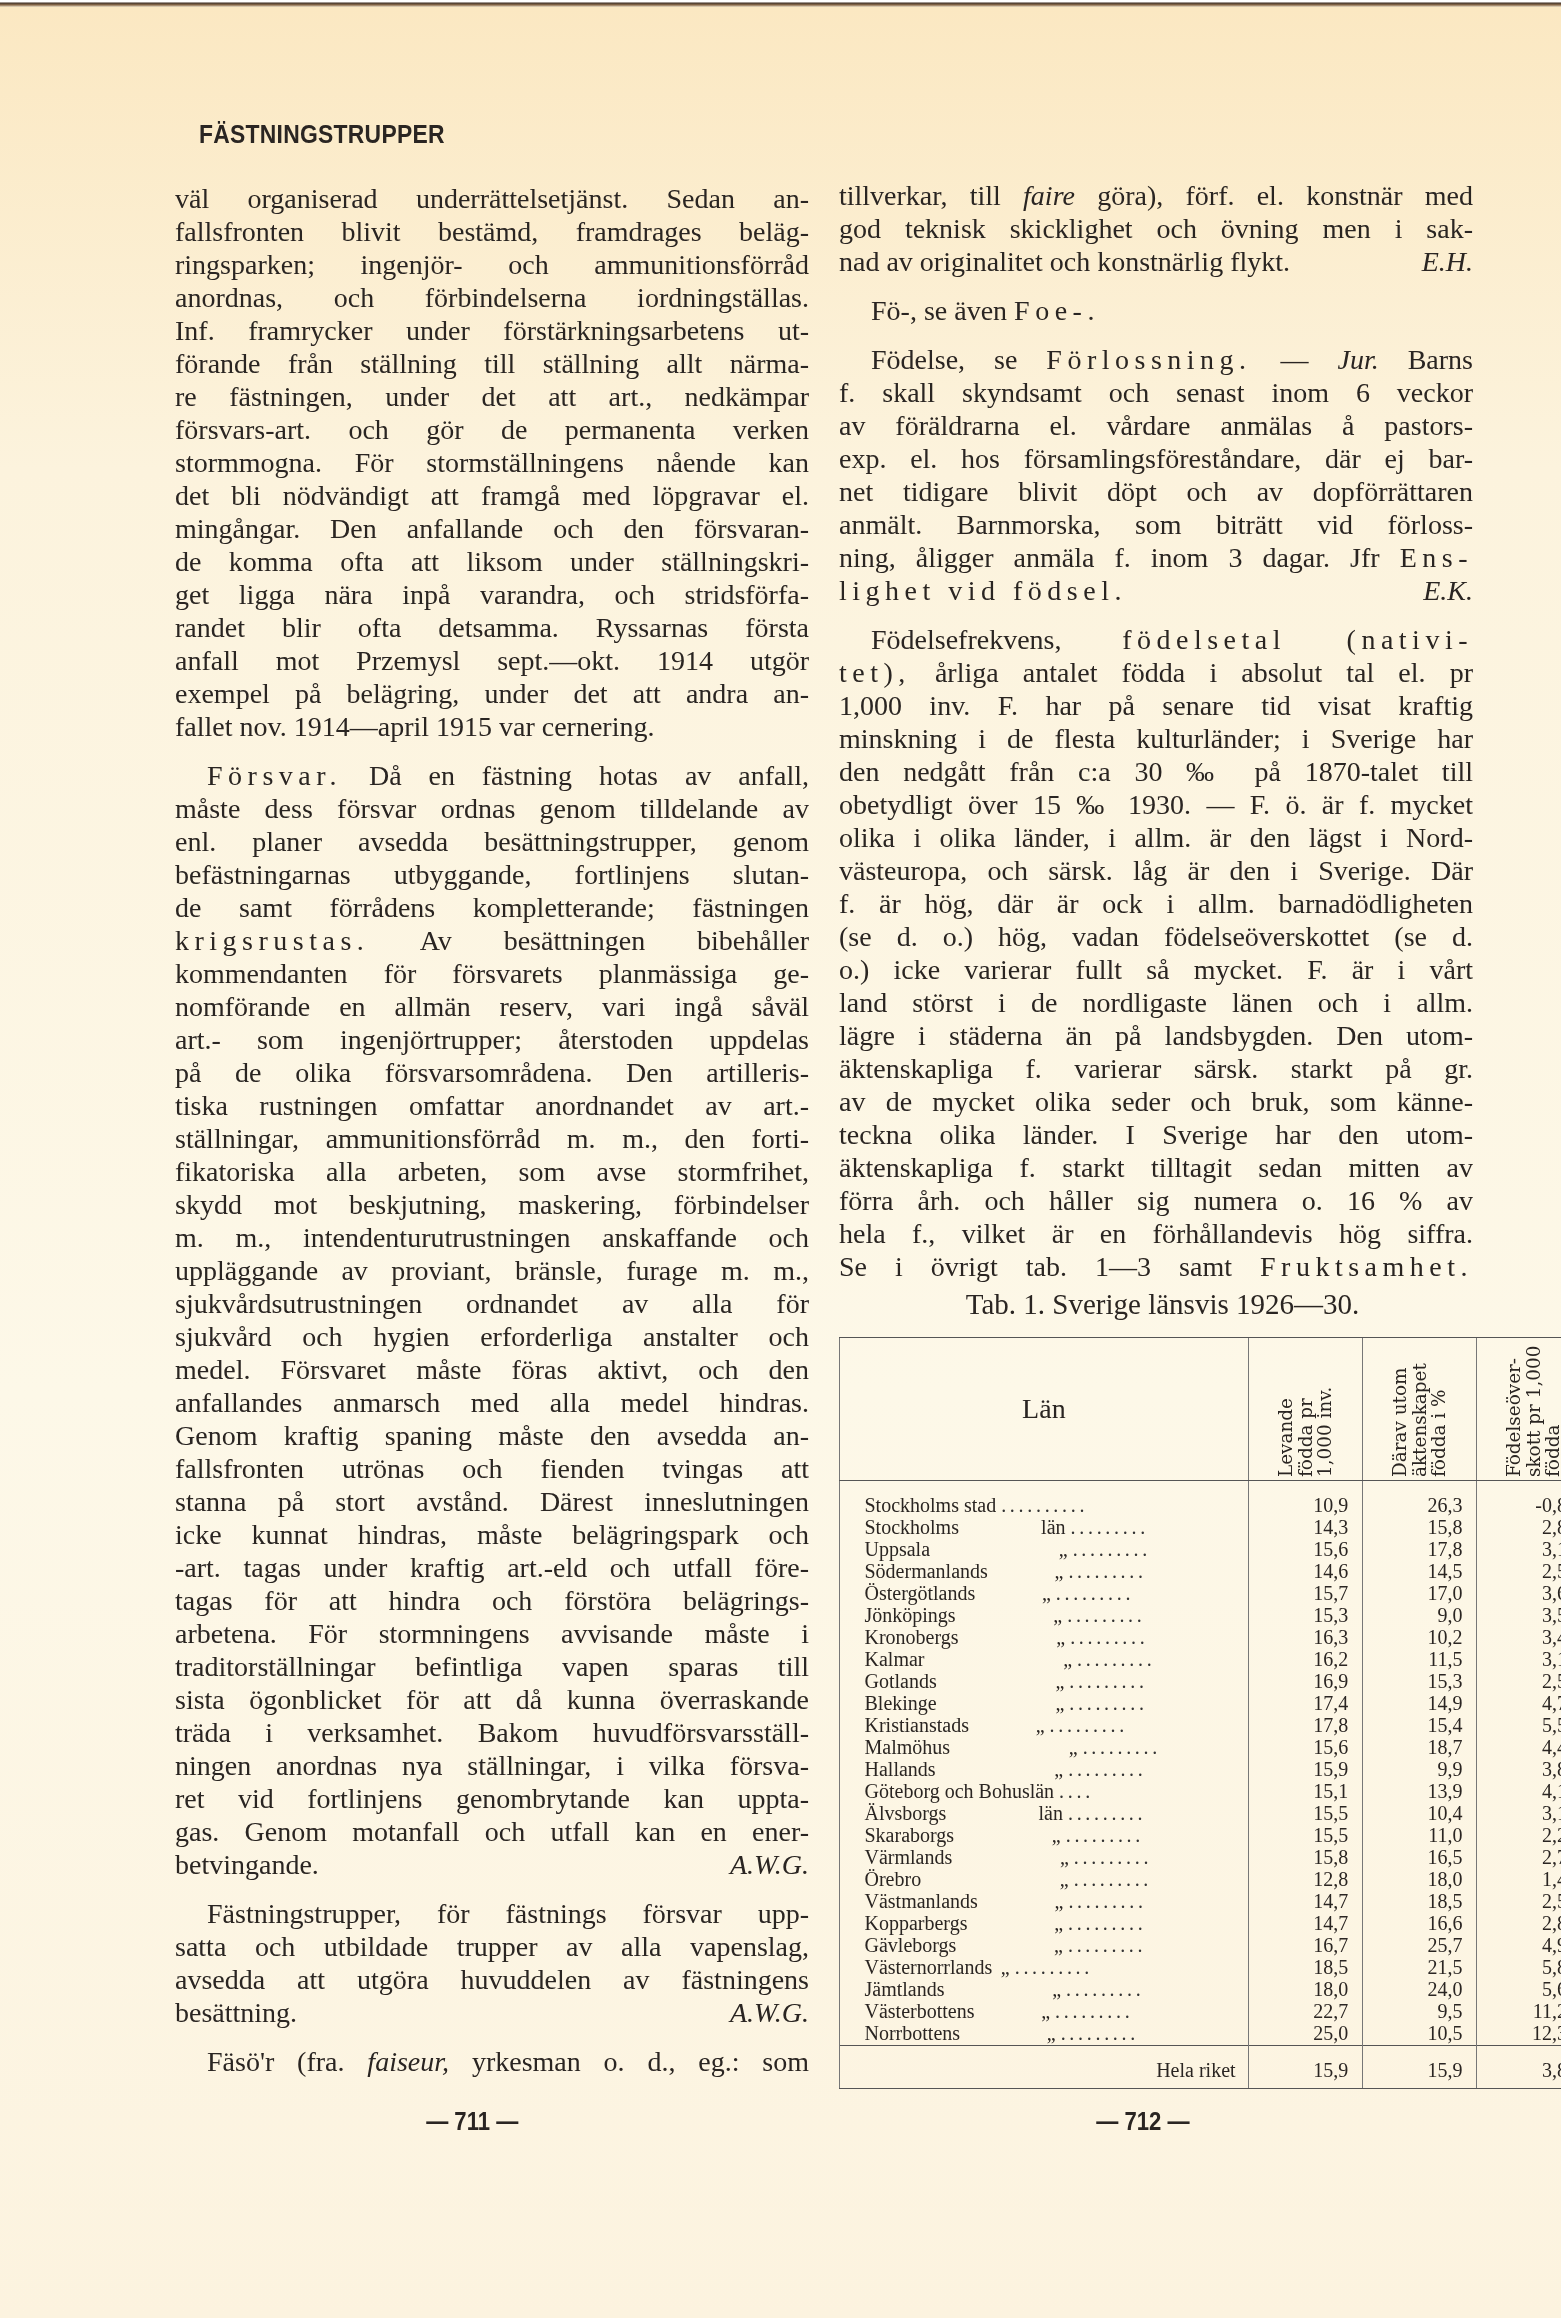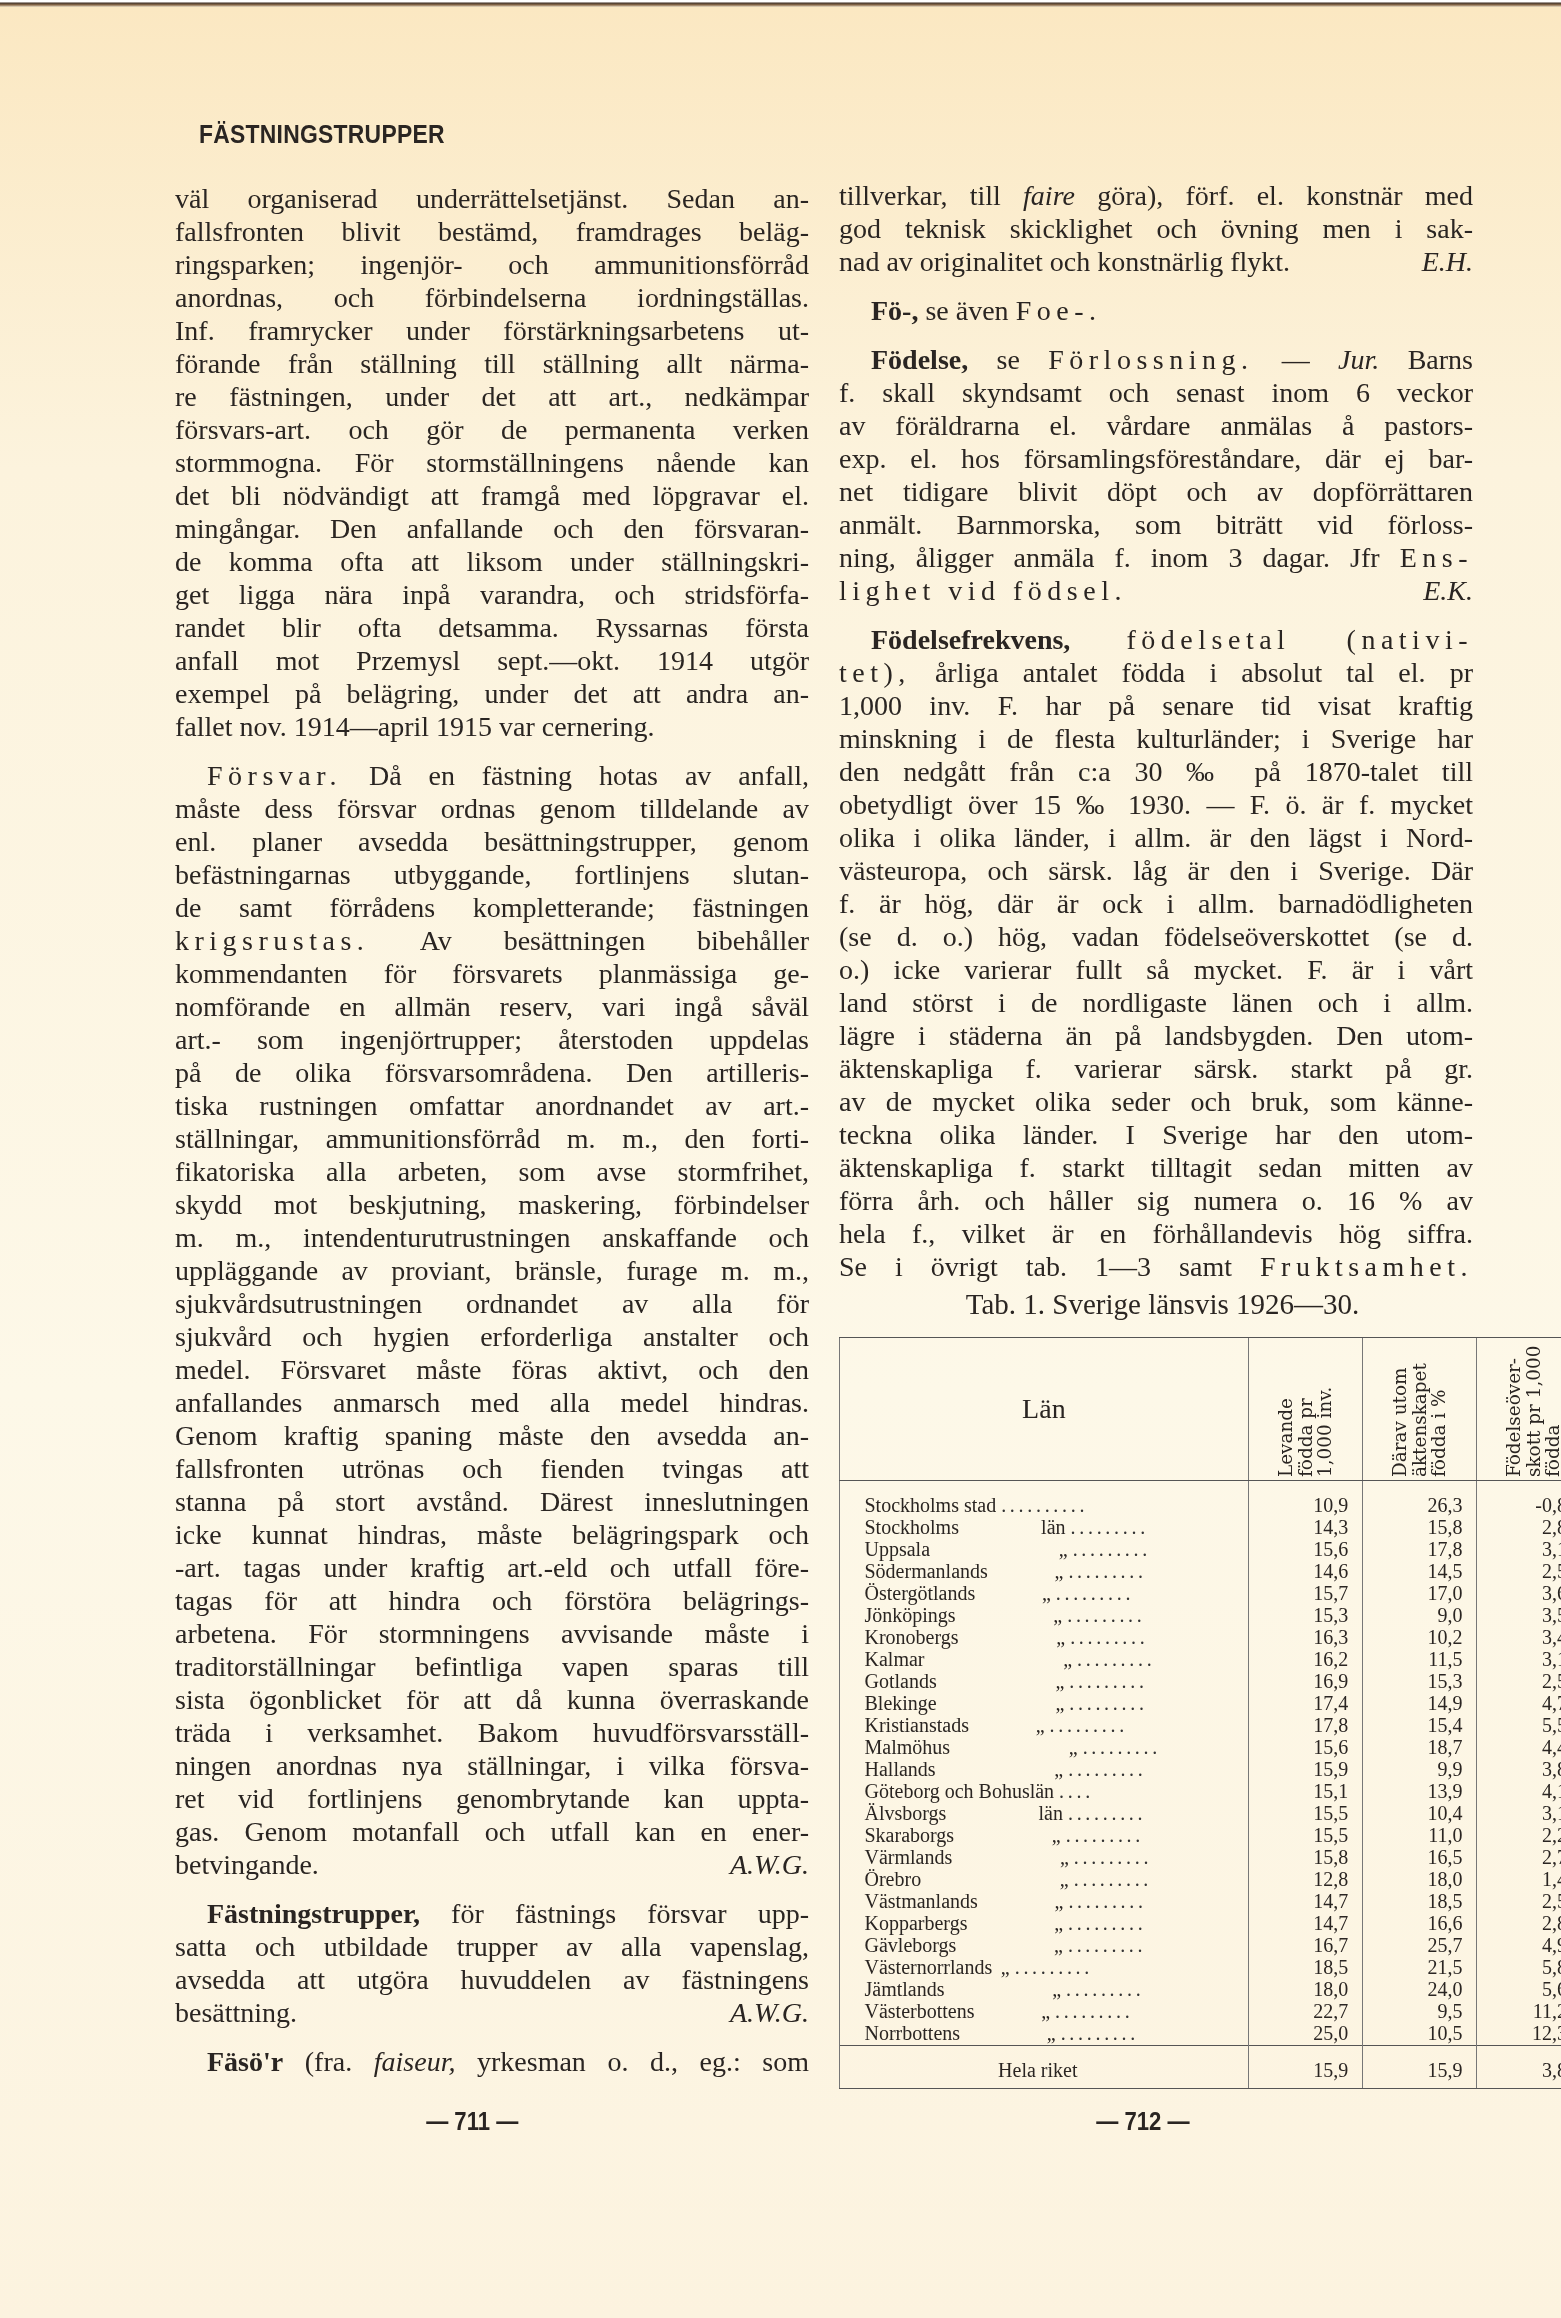--- a/index.html
+++ b/index.html
@@ -27,21 +27,21 @@
   .col {
     position: absolute; top: 182px;
     font-size: 28px; line-height: 33px;
     text-align: justify;
   }
   .col.left { left: 175px; width: 634px; }
   .col.right { left: 839px; width: 634px; top: 179px; }
   .line { display: block; text-align: justify; text-align-last: justify; white-space: nowrap; }
   .line.last { text-align-last: left; }
   .spaced { letter-spacing: 5.5px; }
-  .bold { font-weight: bold; }
+  .bold { font-weight: normal; }
   .ital { font-style: italic; }
   .sig { float: right; font-style: italic; }
   .table-caption {
     position: absolute; left: 918px; top: 1288px; width: 489px;
     text-align: center; font-size: 29px;
   }
   table.stats {
     position: absolute; left: 839px; top: 1337px; width: 752px;
     border-collapse: collapse; font-size: 20px; line-height: 21.4px;
   }
@@ -60,21 +60,21 @@
   table.stats td { padding: 0; height: 22px; white-space: nowrap; }
   table.stats td.name { border-left: 0.9px solid #777; padding-left: 24.5px; }
   table.stats td.num { border-left: 0.9px solid #777; text-align: right; padding-right: 13.5px; }
   table.stats td.num:last-child { border-right: 0.9px solid #777; padding-right: 23px; }
   table.stats tr.first td { padding-top: 14px; }
   .dots { color: #333; letter-spacing: 3.7px; }
   table.stats tr.total td {
     border-top: 1.2px solid #555; border-bottom: 1.2px solid #555;
     height: 35px; padding-top: 7.3px; font-size: 20px;
   }
-  table.stats tr.total td.label { text-align: center; padding-right: 12.2px; border-left: 0.9px solid #777; }
+  table.stats tr.total td.label { text-align: right; padding-right: 12.2px; border-left: 0.9px solid #777; }
   .folio {
     position: absolute; top: 2106px; font-family: "Liberation Sans", sans-serif;
     font-weight: bold; font-size: 26px; transform: scaleX(0.85);
   }
   .folio.left { left: 418px; }
   .folio.right { left: 1088px; }
 </style>
 </head>
 <body>
 

